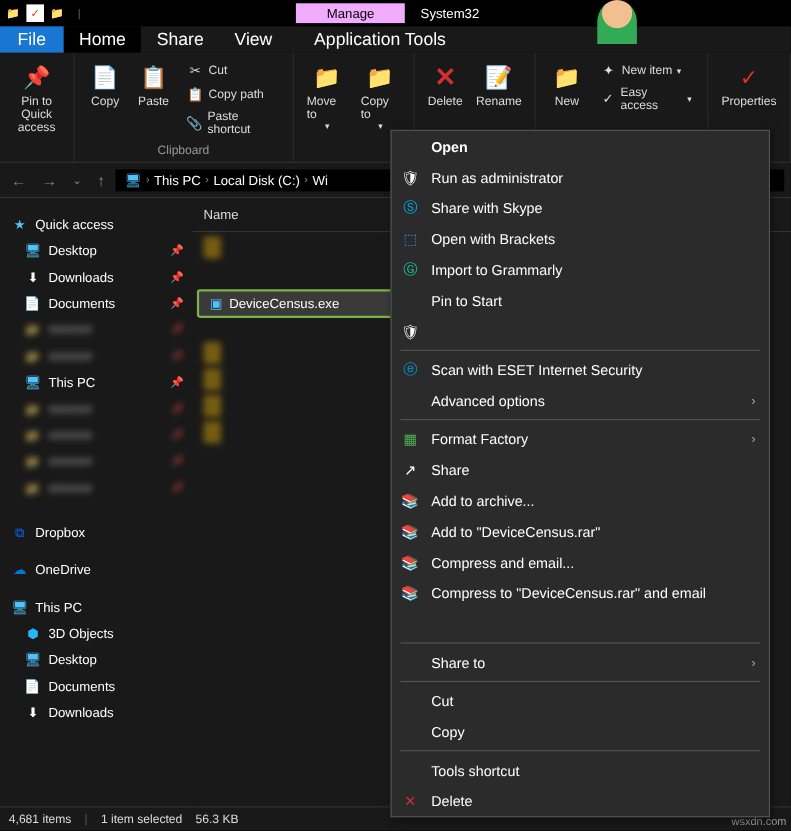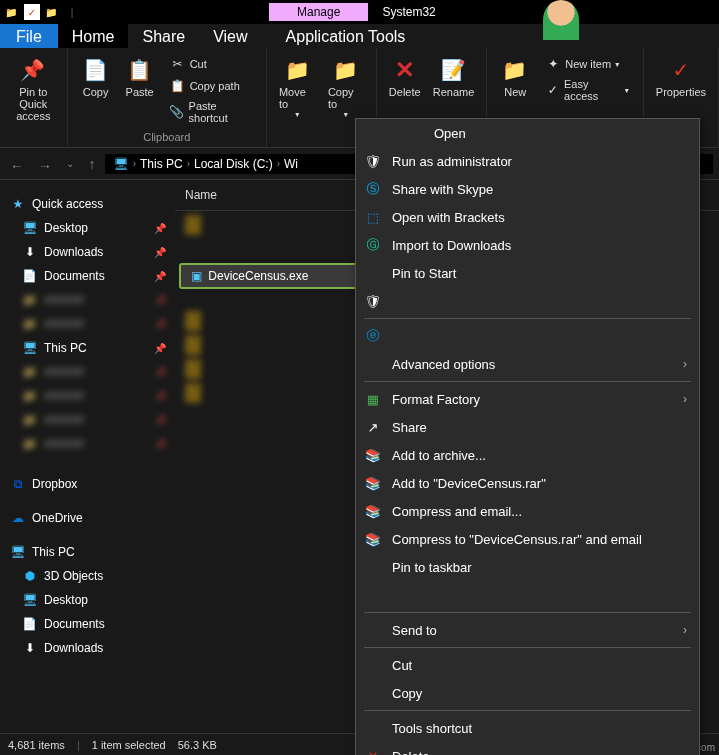--- a/index.html
+++ b/index.html
@@ -54,21 +54,21 @@
 
 .content { flex: 1; background: #191919; position: relative; }
 .col-header { padding: 8px 10px; font-size: 12px; color: #ddd; border-bottom: 1px solid #333; }
 .file-row { display: flex; align-items: center; gap: 6px; padding: 4px 10px; margin: 28px 0 0 4px; }
 .file-row.selected { background: #3a3a3a; border: 2px solid #7cb342; border-radius: 3px; width: 180px; }
 .file-blur { filter: blur(3px); opacity: 0.4; height: 20px; background: linear-gradient(90deg, #ffc107 0 16px, transparent 16px); margin: 4px 10px; border-radius: 2px; }
 
 
 .context-menu { position: absolute; left: 355px; top: 118px; width: 345px; background: #2b2b2b; border: 1px solid #555; box-shadow: 2px 2px 8px rgba(0,0,0,0.5); z-index: 100; }
 .cm-item { display: flex; align-items: center; gap: 10px; padding: 5px 12px 5px 8px; font-size: 13px; color: #fff; position: relative; }
-.cm-item.bold { font-weight: normal; margin-left: 42px; }
+.cm-item.bold { font-weight: bold; }
 .cm-icon { width: 18px; height: 18px; display: flex; align-items: center; justify-content: center; font-size: 13px; flex-shrink: 0; }
 .cm-sep { height: 1px; background: #555; margin: 3px 8px; }
 .cm-arrow { margin-left: auto; color: #aaa; font-size: 12px; }
 
 
 .statusbar { position: absolute; bottom: 0; left: 0; right: 0; height: 22px; background: #191919; display: flex; align-items: center; padding: 0 8px; gap: 12px; font-size: 11px; color: #ddd; border-top: 1px solid #333; }
 .sb-sep { color: #555; }
 .watermark { position: absolute; bottom: 2px; right: 4px; font-size: 10px; color: #999; }
 </style>
 </head>
@@ -314,32 +314,33 @@
   <div class="cm-item">
       <span class="cm-icon" style="color:#00aff0">Ⓢ</span>
       <span>Share with Skype</span>
     </div>
   <div class="cm-item">
       <span class="cm-icon" style="color:#2098f5">⬚</span>
       <span>Open with Brackets</span>
     </div>
   <div class="cm-item">
       <span class="cm-icon" style="color:#15c39a">Ⓖ</span>
-      <span>Import to Downloads</span>
+      <span>Import to Grammarly</span>
     </div>
   <div class="cm-item">
       <span class="cm-icon"></span>
       <span>Pin to Start</span>
     </div>
   <div class="cm-item">
       <span class="cm-icon">🛡</span>
     </div>
   <div class="cm-sep"></div>
   <div class="cm-item">
       <span class="cm-icon" style="color:#0094d4">ⓔ</span>
+      <span>Scan with ESET Internet Security</span>
     </div>
   <div class="cm-item">
       <span class="cm-icon"></span>
       <span>Advanced options</span>
       <span class="cm-arrow">›</span>
     </div>
   <div class="cm-sep"></div>
   <div class="cm-item">
       <span class="cm-icon" style="color:#4caf50">▦</span>
       <span>Format Factory</span>
@@ -360,29 +361,25 @@
   <div class="cm-item">
       <span class="cm-icon" style="color:#ff5722">📚</span>
       <span>Compress and email...</span>
     </div>
   <div class="cm-item">
       <span class="cm-icon" style="color:#ff5722">📚</span>
       <span>Compress to "DeviceCensus.rar" and email</span>
     </div>
   <div class="cm-item">
       <span class="cm-icon"></span>
-      <span>Pin to taskbar</span>
-    </div>
-  <div class="cm-item">
-      <span class="cm-icon"></span>
     </div>
   <div class="cm-sep"></div>
   <div class="cm-item">
       <span class="cm-icon"></span>
-      <span>Send to</span>
+      <span>Share to</span>
       <span class="cm-arrow">›</span>
     </div>
   <div class="cm-sep"></div>
   <div class="cm-item">
       <span class="cm-icon"></span>
       <span>Cut</span>
     </div>
   <div class="cm-item">
       <span class="cm-icon"></span>
       <span>Copy</span>

